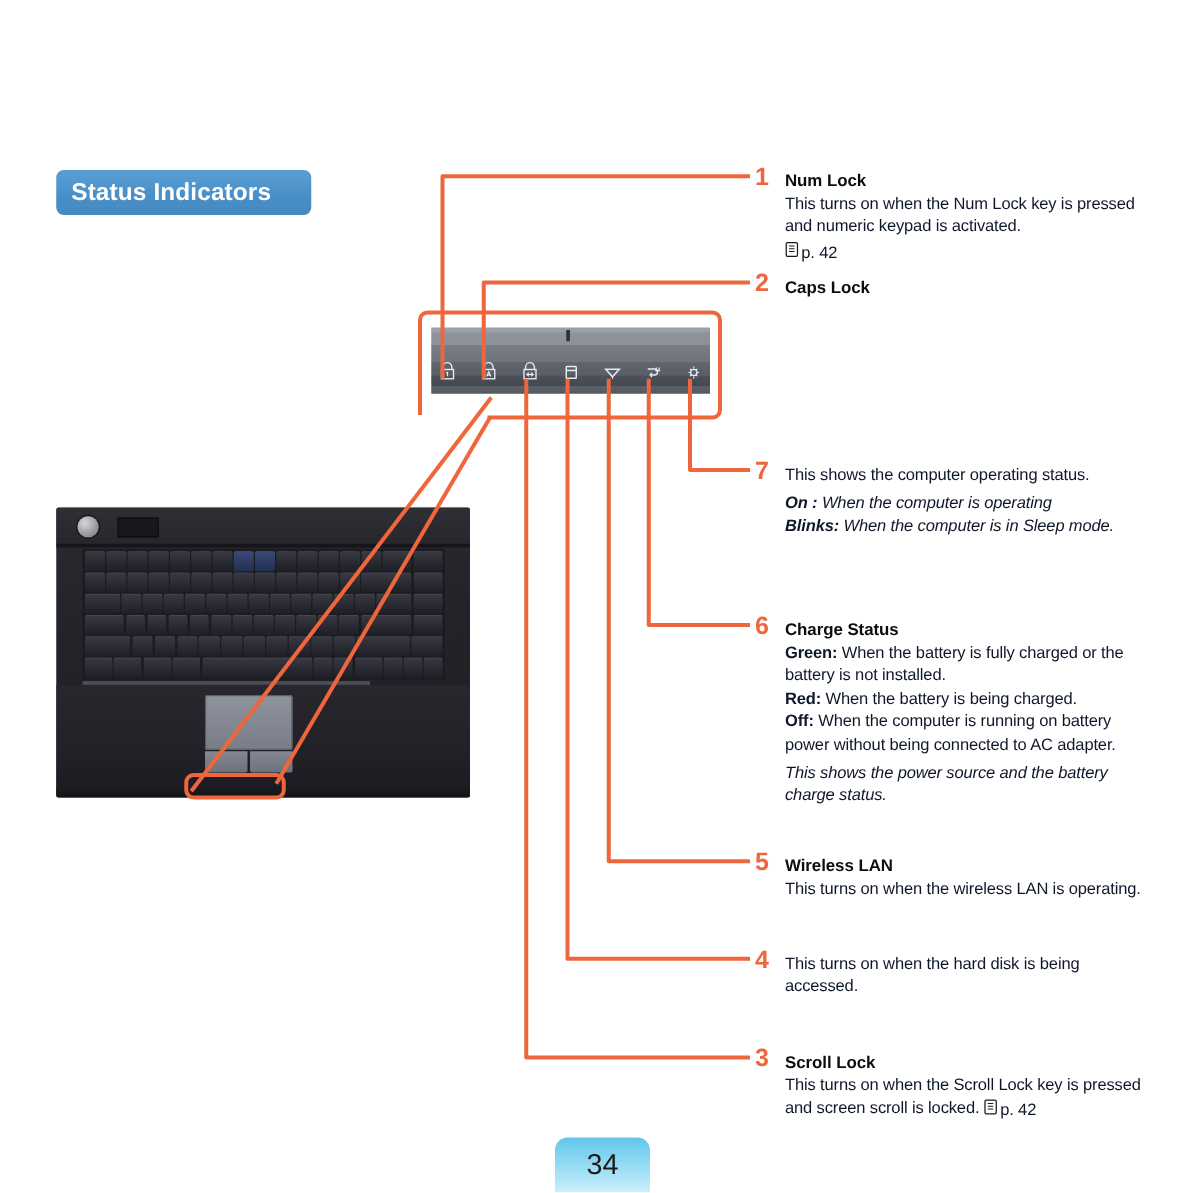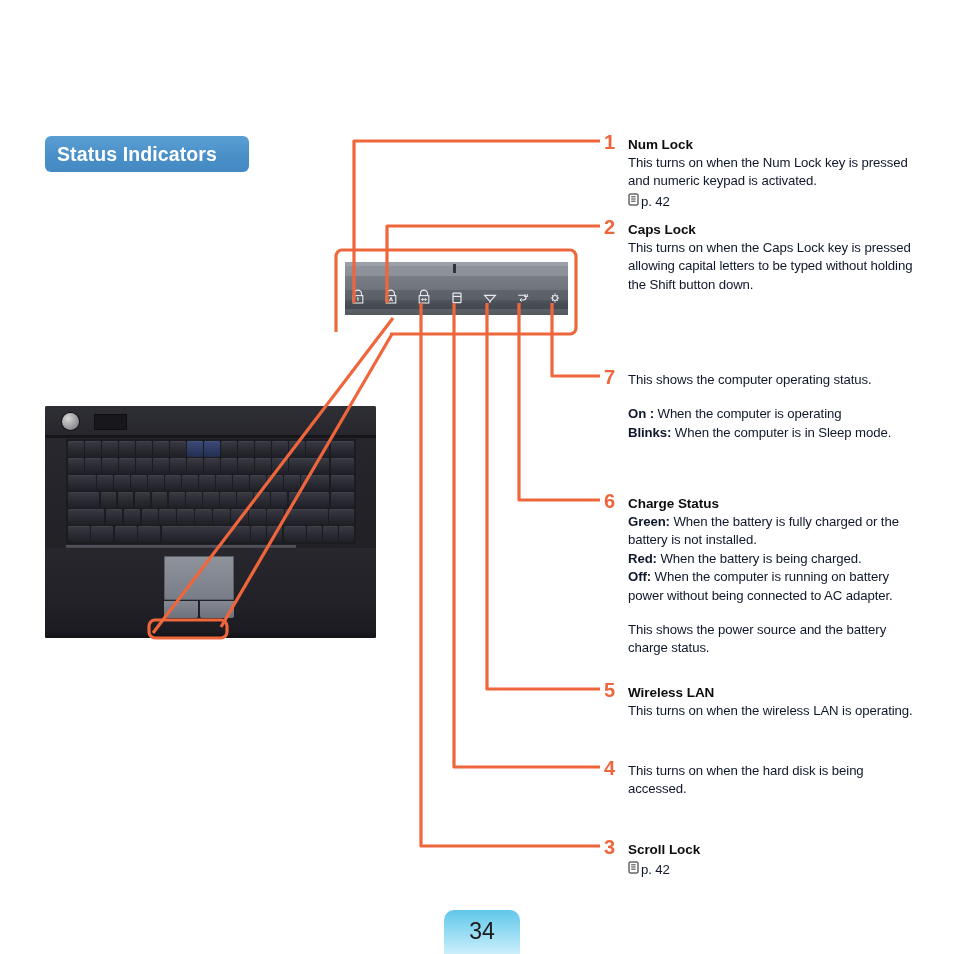--- a/index.html
+++ b/index.html
@@ -131,21 +131,21 @@
   }
   .co .body{margin-left:24px;}
   .co h3{
     margin:0 0 1px 0;font-size:13.5px;font-weight:bold;color:#0d0d0d;
     line-height:17px;letter-spacing:-.05px;
   }
   .co p{
     margin:0;font-size:13.2px;color:#0f172a;line-height:18.4px;
     letter-spacing:-.1px;
   }
-  .co p + p{margin-top:16px;}
+  .co p + p{margin-top:4px;font-style:italic;}
   .co p b{font-weight:bold;}
   .pgref{
     display:inline-flex;gap:2px;vertical-align:-2px;
   }
   .bookicon{width:11px;height:13px;display:inline-block;vertical-align:-2px;}
 
   
   .pagenum{
     position:absolute;left:444px;top:910px;width:76px;height:44px;
     border-radius:10px 10px 0 0;
@@ -384,21 +384,20 @@
               <span>p. 42</span>
           </span>
         </p>
       </div>
     </div>
 
     <div class="co" style="top:221px;">
       <div class="num">2</div>
       <div class="body">
         <h3>Caps Lock</h3>
-        <p>This turns on when the Caps Lock key is pressed allowing capital letters to be typed without holding the Shift button down.</p>
       </div>
     </div>
 
     <div class="co" style="top:371px;">
       <div class="num">7</div>
       <div class="body">
         <p>This shows the computer operating status.</p>
         <p>
           <b>On :</b><span> When the computer is operating</span><br>
           <b>Blinks:</b><span> When the computer is in Sleep mode.</span>
@@ -431,21 +430,21 @@
       <div class="num">4</div>
       <div class="body">
         <p>This turns on when the hard disk is being accessed.</p>
       </div>
     </div>
 
     <div class="co" style="top:841px;width:320px;">
       <div class="num">3</div>
       <div class="body">
         <h3>Scroll Lock</h3>
-        <p>
+        <p><span>This turns on when the Scroll Lock key is pressed and screen scroll is locked.</span>
           <span class="pgref">
             <svg class="bookicon" viewBox="0 0 11 13" fill="none" stroke="#1a1a1a" stroke-width="1">
               <rect x="1" y="1" width="9" height="11" rx="1"></rect>
               <path d="M3.2 3.8h4.4M3.2 6.0h4.4M3.2 8.2h4.4" stroke-width=".85"></path>
             </svg>
               <span>p. 42</span>
           </span>
         </p>
       </div>
     </div>

